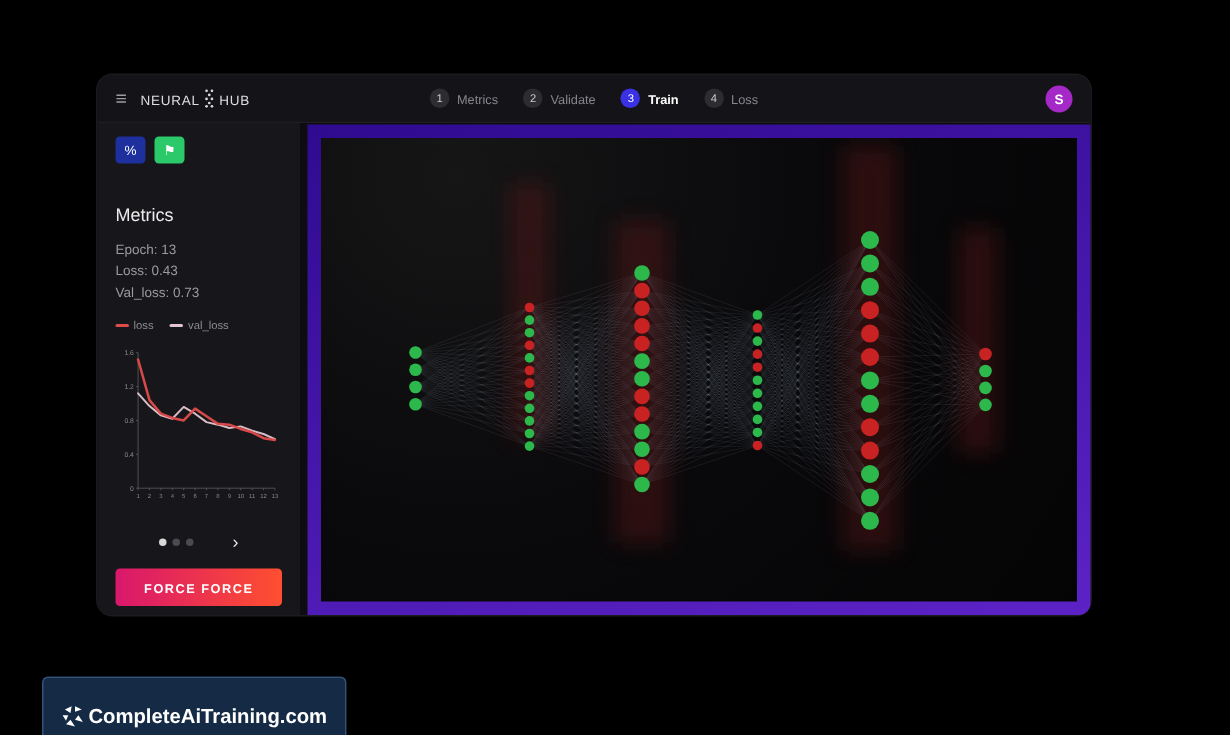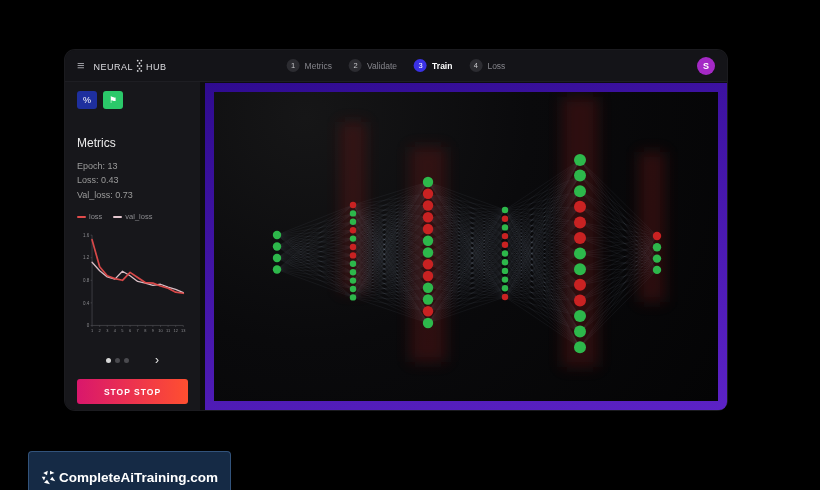--- a/index.html
+++ b/index.html
@@ -198,21 +198,21 @@
         <span class="dots" id="pager-dots">
             <span class="dot active"></span>
             <span class="dot"></span>
             <span class="dot"></span>
           </span>
         <span class="next">
           <span>›</span>
         </span>
       </div>
 
-      <button class="force-stop" id="force-stop" style="background: linear-gradient(90deg, rgb(217, 23, 108), rgb(255, 79, 48));">STOP STOP</button>
+      <button class="force-stop" id="force-stop" style="background: linear-gradient(90deg, rgb(217, 23, 108), rgb(255, 79, 48));">FORCE FORCE</button>
     </div>
 
     <div class="viz-frame" id="viz-frame" style="background: linear-gradient(165deg, rgb(47, 11, 144), rgb(92, 34, 198));">
       <div class="viz-inner">
         <svg id="network-svg" viewBox="0 0 504 309" preserveAspectRatio="none">
             <defs>
               <filter id="gblur" x="-50%" y="-50%" width="200%" height="200%">
                 <feGaussianBlur stdDeviation="7"></feGaussianBlur>
               </filter>
             </defs>

